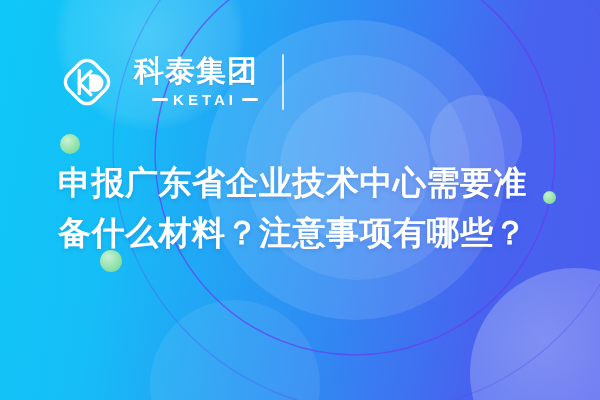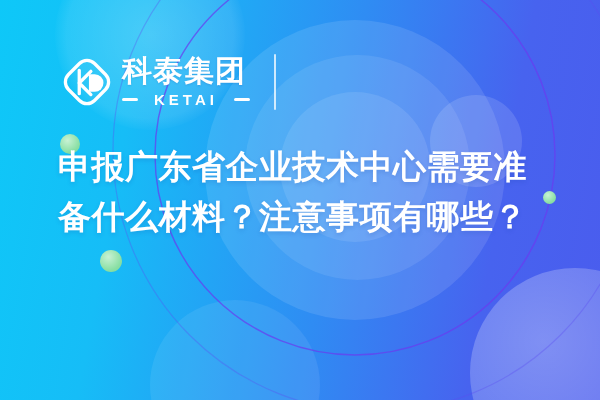--- a/index.html
+++ b/index.html
@@ -83,44 +83,45 @@
     display: flex;
     align-items: center;
     height: 76px;
   }
   .logo-mark {
     width: 62px;
     height: 62px;
     flex: 0 0 auto;
   }
   .logo-words {
-    margin-left: 4px;
+    margin-left: 16px;
     display: flex;
     flex-direction: column;
     justify-content: center;
   }
   .brand-cn {
     color: #ffffff;
     font-size: 30px;
     line-height: 1;
     font-weight: 700;
     letter-spacing: 1px;
     white-space: nowrap;
     text-shadow: 0 1px 2px rgba(20,70,160,0.18);
   }
   .brand-en {
     margin-top: 5px;
     display: flex;
     align-items: center;
-    gap: 14px;
+    gap: 3px;
     color: #ffffff;
     font-size: 15px;
     font-weight: 700;
     letter-spacing: 4px;
     white-space: nowrap;
+    justify-content: flex-end;
   }
   .brand-en .rule {
     display: inline-block;
     width: 16px;
     height: 3px;
     background: #ffffff;
     border-radius: 2px;
     flex: 0 0 auto;
   }
   .brand-en .rule.left { margin-right: 2px; }
@@ -154,21 +155,21 @@
     line-height: 1.3;
     margin-top: 5px;
     letter-spacing: 0.5px;
     font-weight: 400;
   }
 
   
   .headline {
     position: absolute;
     left: 58px;
-    top: 142px;
+    top: 158px;
     width: 500px;
     color: #ffffff;
     font-size: 33px;
     font-weight: 700;
     line-height: 1.52;
     letter-spacing: 0.5px;
     text-shadow: 0 2px 4px rgba(25,70,165,0.20);
   }
 </style>
 </head>

